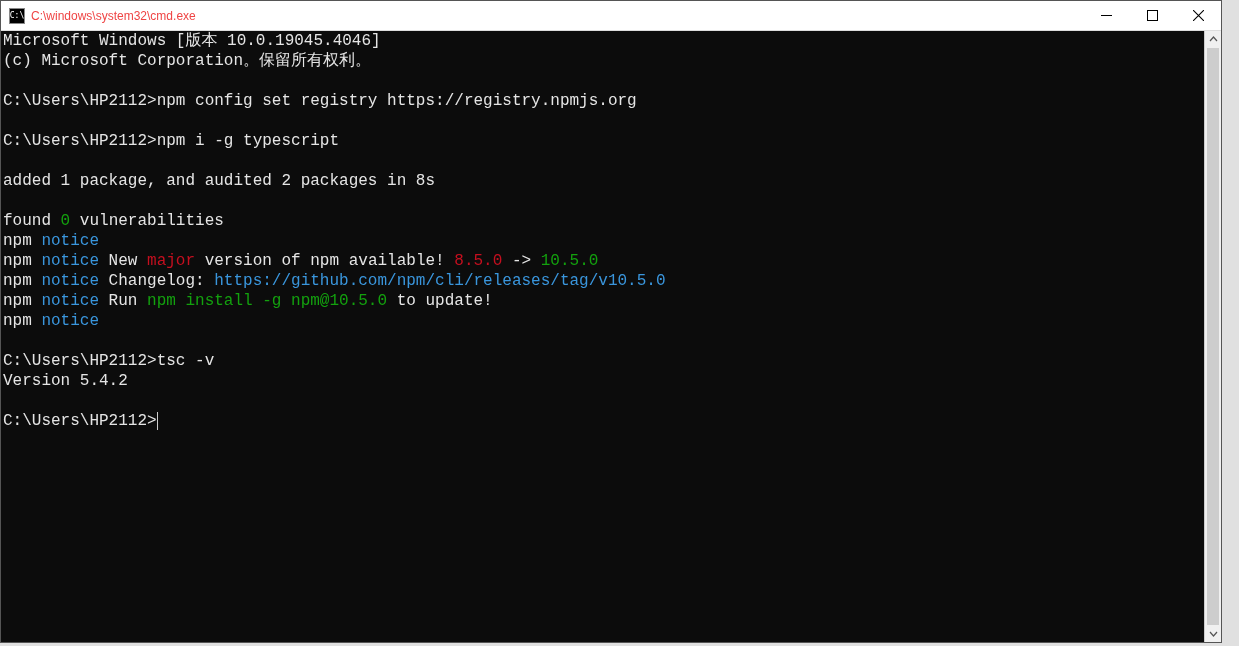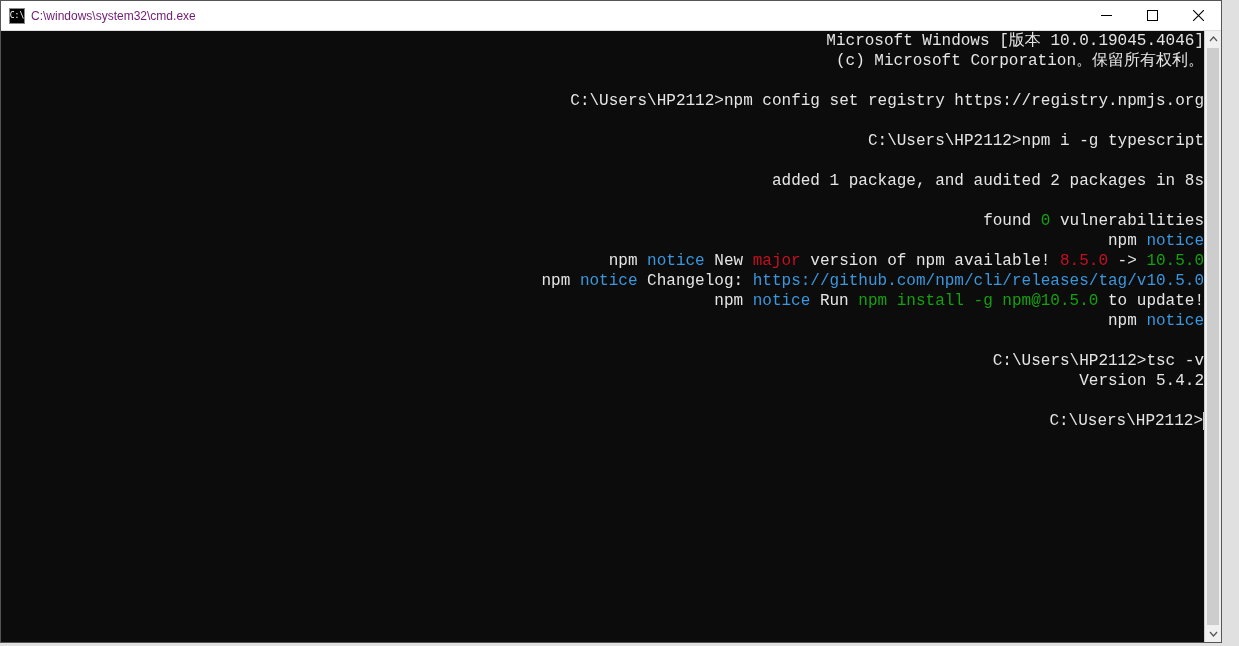--- a/index.html
+++ b/index.html
@@ -32,21 +32,21 @@
     .titlebar .icon-box {
       width: 16px; height: 16px;
       margin: 0 6px 0 8px;
       background: #000;
       color: #fff;
       font-size: 8px;
       display: flex; align-items: center; justify-content: center;
       font-family: monospace;
       border: 1px solid #888;
     }
-    .titlebar .title { flex: 0 0 auto; color: #701a75; }
+    .titlebar .title { flex: 0 0 auto; color: #ef4444; }
     .titlebar .spacer { flex: 1; }
     .winbtns { display: flex; height: 100%; }
     .winbtn {
       width: 46px;
       display: flex; align-items: center; justify-content: center;
       color: #000;
     }
     .winbtn svg { width: 11px; height: 11px; }
 
     .term-wrap {
@@ -58,21 +58,20 @@
     .terminal {
       flex: 1;
       background: #0c0c0c;
       color: #cccccc;
       font-family: "NSimSun","SimSun","Consolas","Courier New",monospace;
       font-size: 16px;
       line-height: 20px;
       white-space: pre;
       padding: 0 0 0 2px;
       overflow: hidden;
-      text-align: right;
     }
     .scrollbar {
       width: 17px;
       background: #f0f0f0;
       border-left: 1px solid #ccc;
       position: relative;
     }
     .sb-btn {
       width: 100%; height: 17px;
       position: absolute;

